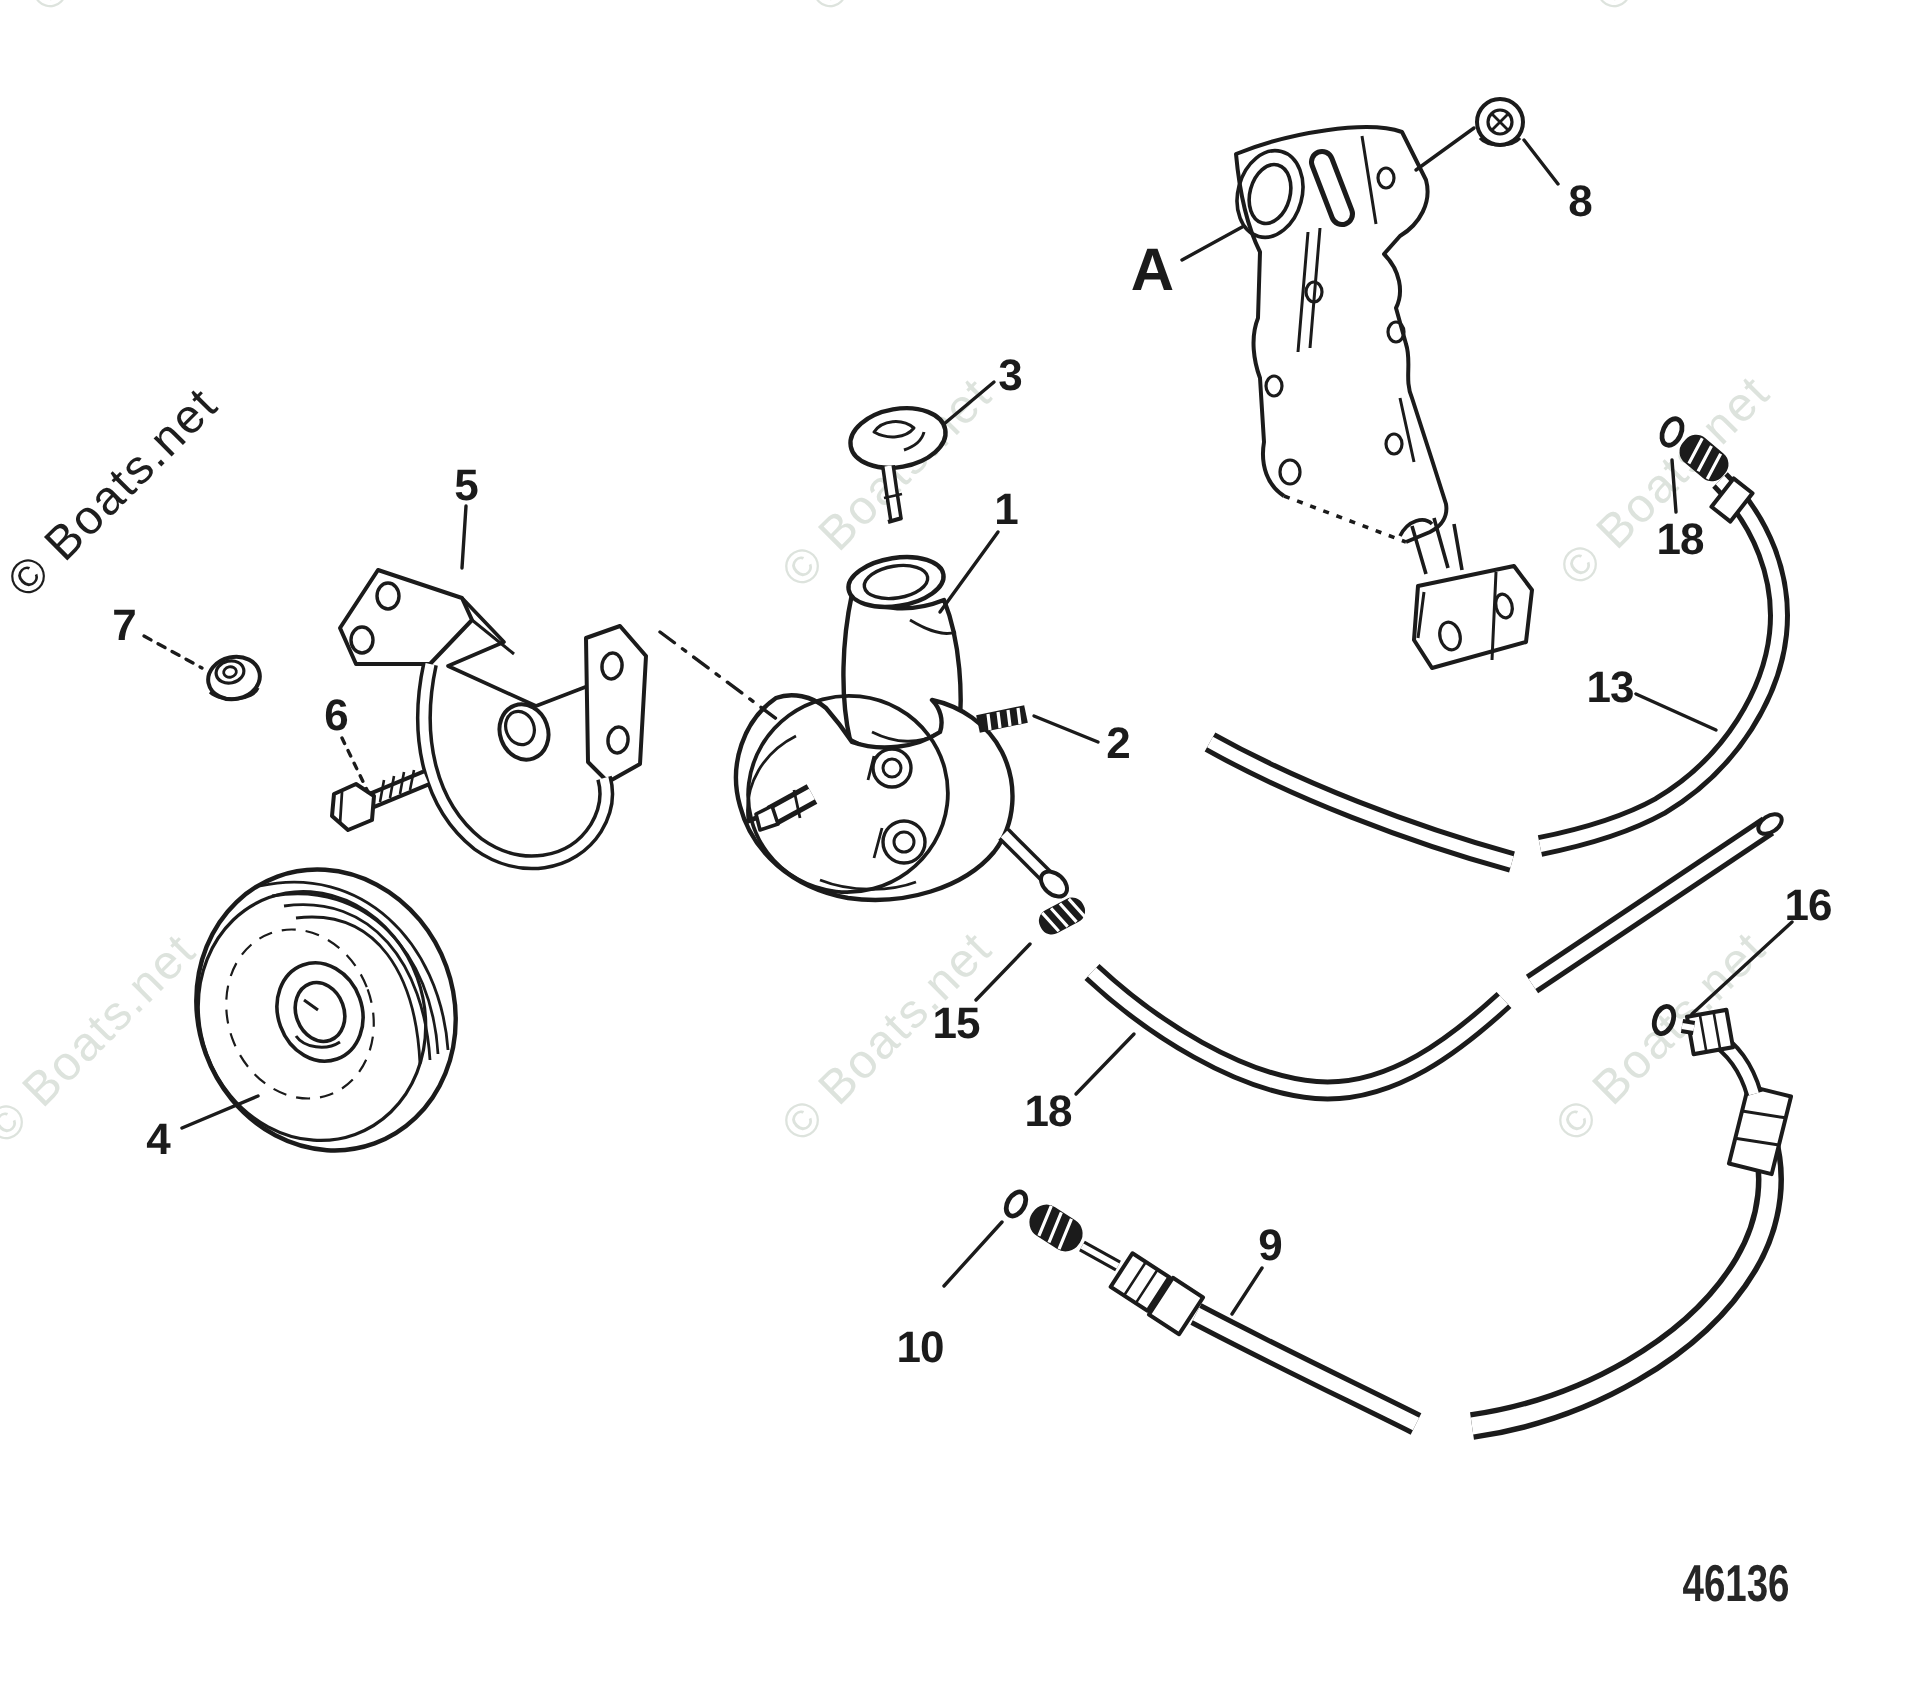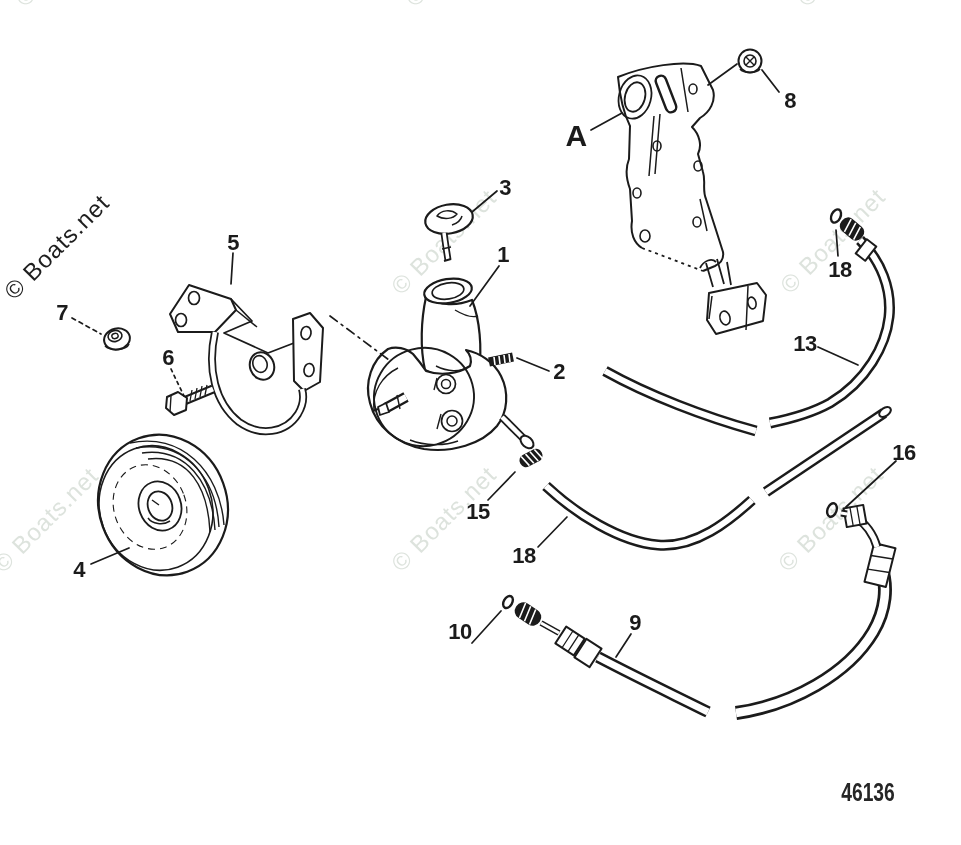--- a/index.html
+++ b/index.html
@@ -262,21 +262,21 @@
   <span class="co co-a" style="left:576px;top:136px">A</span>
   <span class="co" style="left:503px;top:255px">1</span>
   <span class="co" style="left:559px;top:372px">2</span>
   <span class="co" style="left:505px;top:188px">3</span>
   <span class="co" style="left:79px;top:570px">4</span>
   <span class="co" style="left:233px;top:243px">5</span>
   <span class="co" style="left:168px;top:358px">6</span>
   <span class="co" style="left:62px;top:313px">7</span>
   <span class="co" style="left:790px;top:101px">8</span>
   <span class="co" style="left:635px;top:623px">9</span>
-  <span class="co" style="left:460px;top:632px">10</span>
+  <span class="co" style="left:460px;top:674px">10</span>
   <span class="co" style="left:904px;top:453px">16</span>
   <span class="co" style="left:805px;top:344px">13</span>
   <span class="co" style="left:840px;top:270px">18</span>
   <span class="co" style="left:524px;top:556px">18</span>
   <span class="co" style="left:478px;top:512px">15</span>
 
   <span class="part-no" style="left:868px;top:792px">46136</span>
 </div>
 
 </body></html>

